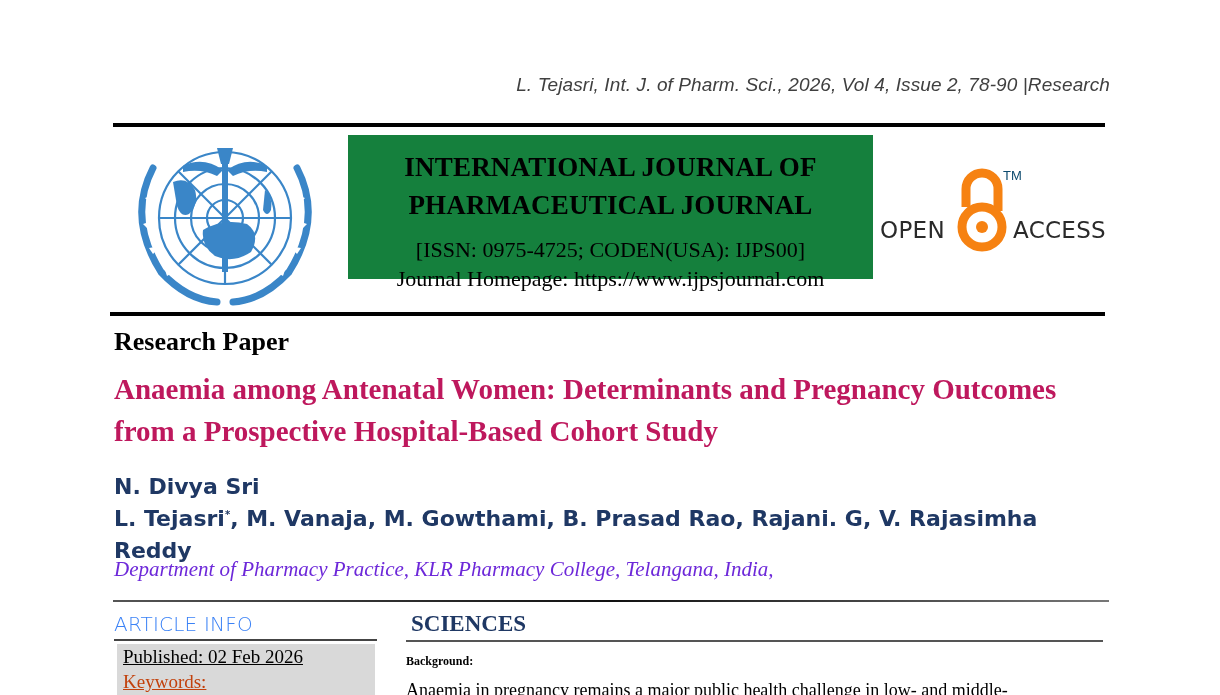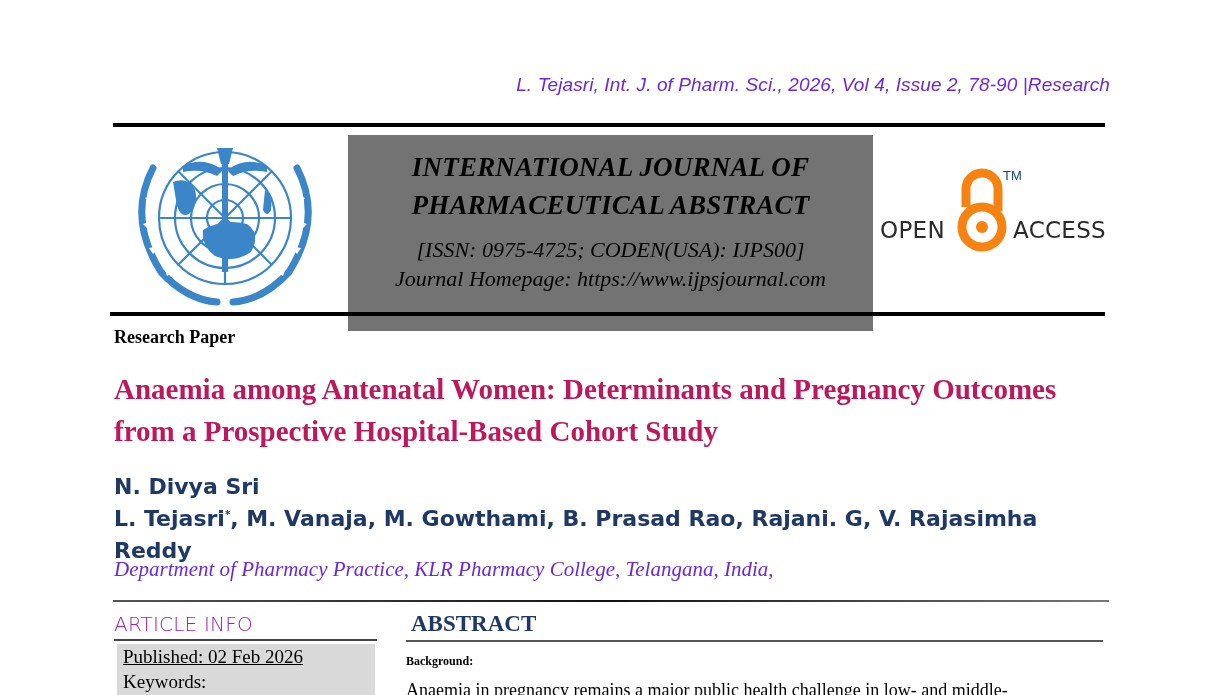--- a/index.html
+++ b/index.html
@@ -1,51 +1,51 @@
 <!DOCTYPE html>
 <html><head>
 <meta charset="utf-8">
 <style>
   html, body { margin: 0; padding: 0; background: #ffffff; }
   body { width: 1220px; height: 695px; overflow: hidden; position: relative; font-family: "Liberation Serif", serif; color: #000; }
 
-  .running-head { position: absolute; top: 74px; right: 110px; font-family: "Liberation Sans", sans-serif; font-style: italic; font-size: 19px; color: #6d28d9; letter-spacing: 0.1px; }
+  .running-head { position: absolute; top: 74px; right: 110px; font-family: "Liberation Sans", sans-serif; font-style: italic; font-size: 19px; color: #404040; letter-spacing: 0.1px; }
 
   .rule { position: absolute; background: #000; }
   .rule-top { left: 113px; top: 123px; width: 992px; height: 4px; }
   .rule-mid { left: 110px; top: 312px; width: 995px; height: 4px; }
   .rule-thin { left: 113px; top: 600px; width: 996px; height: 2px; background: linear-gradient(90deg,#555,#111 50%,#777); }
 
   .logo-emblem { position: absolute; left: 125px; top: 138px; width: 200px; height: 168px; }
 
-  .journal-box { position: absolute; left: 348px; top: 135px; width: 525px; height: 196px; background: #737373; text-align: center; font-style: italic; }
+  .journal-box { position: absolute; left: 348px; top: 135px; width: 525px; height: 144px; background: #15803d; text-align: center; }
   .journal-title { font-weight: bold; font-size: 27px; line-height: 38px; margin-top: 13px; letter-spacing: 0.2px; }
   .journal-issn { font-size: 22px; line-height: 28px; margin-top: 12px; }
   .journal-home { font-size: 22px; line-height: 30px; }
 
   .oa-logo { position: absolute; left: 880px; top: 165px; width: 228px; height: 90px; }
   .oa-open, .oa-access { position: absolute; top: 52px; font-family: "DejaVu Sans", sans-serif; font-weight: normal; font-size: 23px; color: #2a2a2a; letter-spacing: 0.3px; }
   .oa-open { left: 0px; }
   .oa-access { left: 133px; }
   .oa-tm { position: absolute; left: 123px; top: 3px; font-family: "Liberation Sans", sans-serif; font-size: 13px; color: #0c4a6e; }
   .oa-lock { position: absolute; left: 72px; top: 2px; width: 60px; height: 86px; }
 
-  .paper-type { position: absolute; left: 114px; top: 327px; font-weight: bold; font-size: 18px; }
+  .paper-type { position: absolute; left: 114px; top: 327px; font-weight: bold; font-size: 26px; }
   .paper-title { position: absolute; left: 114px; top: 368px; width: 990px; color: #be185d; font-weight: bold; font-size: 29px; line-height: 42px; }
 
   .authors { position: absolute; left: 114px; top: 471px; width: 1000px; font-family: "DejaVu Sans", sans-serif; font-weight: bold; font-size: 22px; line-height: 32px; color: #1f3864; }
   .authors sup { font-size: 10px; vertical-align: super; line-height: 0; }
 
   .affiliation { position: absolute; left: 114px; top: 557px; font-style: italic; font-size: 21px; color: #6d28d9; }
 
-  .ai-heading { position: absolute; left: 114px; top: 612px; font-family: "DejaVu Sans", sans-serif; font-weight: 300; font-size: 20px; color: #a21caf; letter-spacing: 0.2px; }
+  .ai-heading { position: absolute; left: 114px; top: 612px; font-family: "DejaVu Sans", sans-serif; font-weight: 300; font-size: 20px; color: #3b82f6; letter-spacing: 0.2px; }
   .ai-rule { position: absolute; left: 114px; top: 639px; width: 263px; height: 2px; background: #444; }
   .ai-box { position: absolute; left: 117px; top: 644px; width: 258px; height: 60px; background: #d9d9d9; }
   .ai-published { position: absolute; left: 6px; top: 2px; font-size: 19px; text-decoration: underline; }
-  .ai-keywords { position: absolute; left: 6px; top: 27px; font-size: 19px; color: #000000; }
+  .ai-keywords { position: absolute; left: 6px; top: 27px; font-size: 19px; color: #c2410c; text-decoration: underline; }
 
   .abs-heading { position: absolute; left: 411px; top: 611px; font-weight: bold; font-size: 23px; color: #1f3864; }
   .abs-rule { position: absolute; left: 406px; top: 640px; width: 697px; height: 2px; background: #555; }
   .abs-bg-label { position: absolute; left: 406px; top: 654px; font-weight: bold; font-size: 12px; }
   .abs-body { position: absolute; left: 406px; top: 680px; width: 700px; font-size: 18px; text-align: justify; white-space: nowrap; }
 </style>
 </head>
 <body>
 
 <div class="running-head">L. Tejasri, Int. J. of Pharm. Sci., 2026, Vol 4, Issue 2, 78-90 |Research</div>
@@ -84,21 +84,21 @@
     <path d="M180 60 l-12 -4 l8 8 z"></path>
       <path d="M182 86 l-12 -4 l8 8 z"></path>
       <path d="M176 110 l-12 -2 l8 8 z"></path>
       <path d="M160 132 l-12 0 l10 6 z"></path>
   </g>
 </svg>
 
 <div class="journal-box">
   <div class="journal-title">
     <div>INTERNATIONAL JOURNAL OF</div>
-    <div>PHARMACEUTICAL ABSTRACT</div>
+    <div>PHARMACEUTICAL JOURNAL</div>
   </div>
   <div class="journal-issn">[ISSN: 0975-4725; CODEN(USA): IJPS00]</div>
   <div class="journal-home">Journal Homepage: https://www.ijpsjournal.com</div>
 </div>
 
 <div class="oa-logo">
   <span class="oa-open">OPEN</span>
   <svg class="oa-lock" viewBox="0 0 60 86">
     <path d="M14 40 V22 a16 16 0 0 1 32 0 V44" fill="none" stroke="#f68212" stroke-width="9"></path>
     <circle cx="30" cy="60" r="20" fill="none" stroke="#f68212" stroke-width="9"></circle>
@@ -125,16 +125,16 @@
 
 <div class="rule rule-thin"></div>
 
 <div class="ai-heading">ARTICLE INFO</div>
 <div class="ai-rule"></div>
 <div class="ai-box">
   <div class="ai-published">Published:  02 Feb 2026</div>
   <div class="ai-keywords">Keywords:</div>
 </div>
 
-<div class="abs-heading">ABSTRACT</div>
+<div class="abs-heading">SCIENCES</div>
 <div class="abs-rule"></div>
 <div class="abs-bg-label">Background:</div>
 <div class="abs-body">Anaemia in pregnancy remains a major public health challenge in low- and middle-</div>
 
 </body></html>

